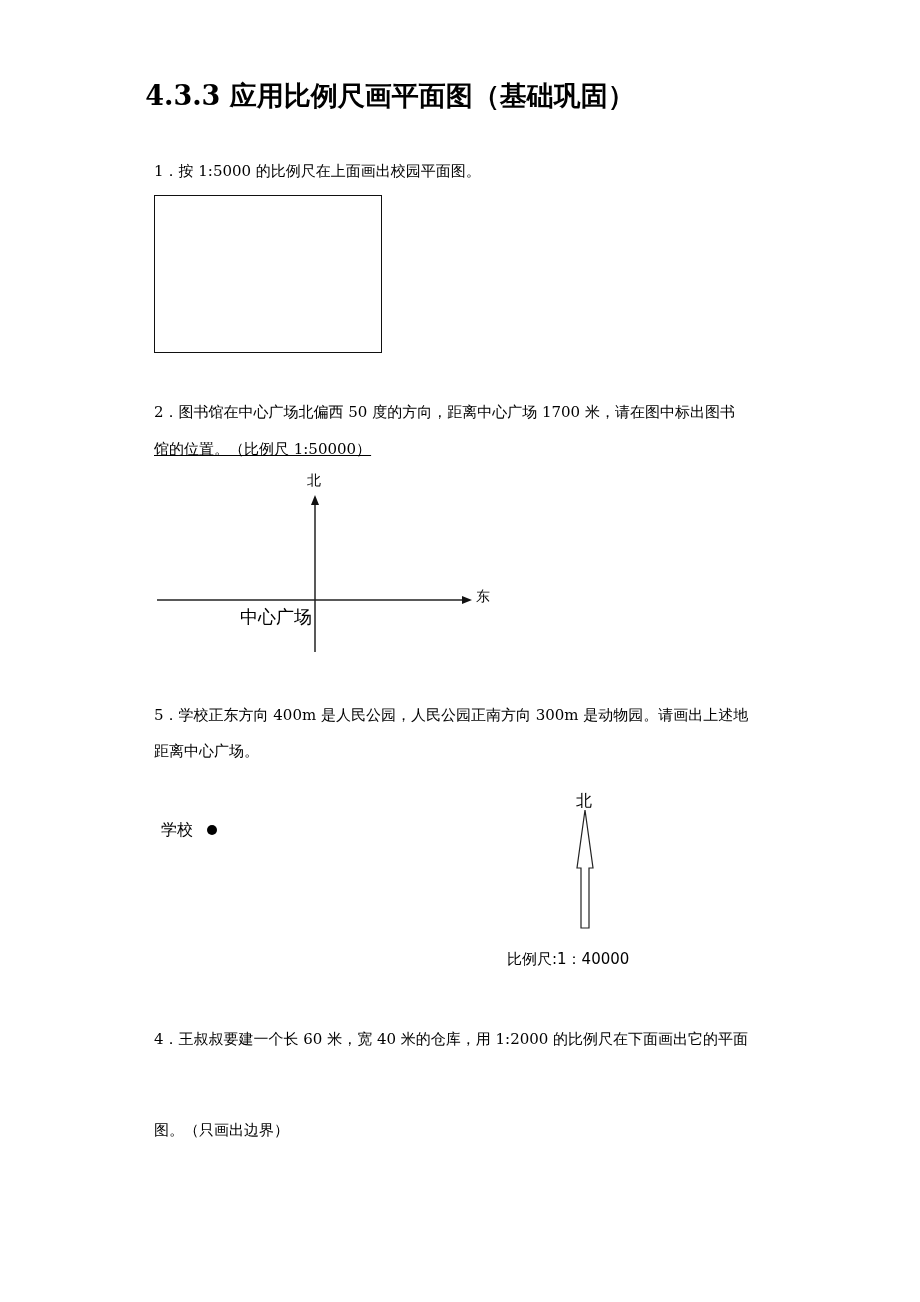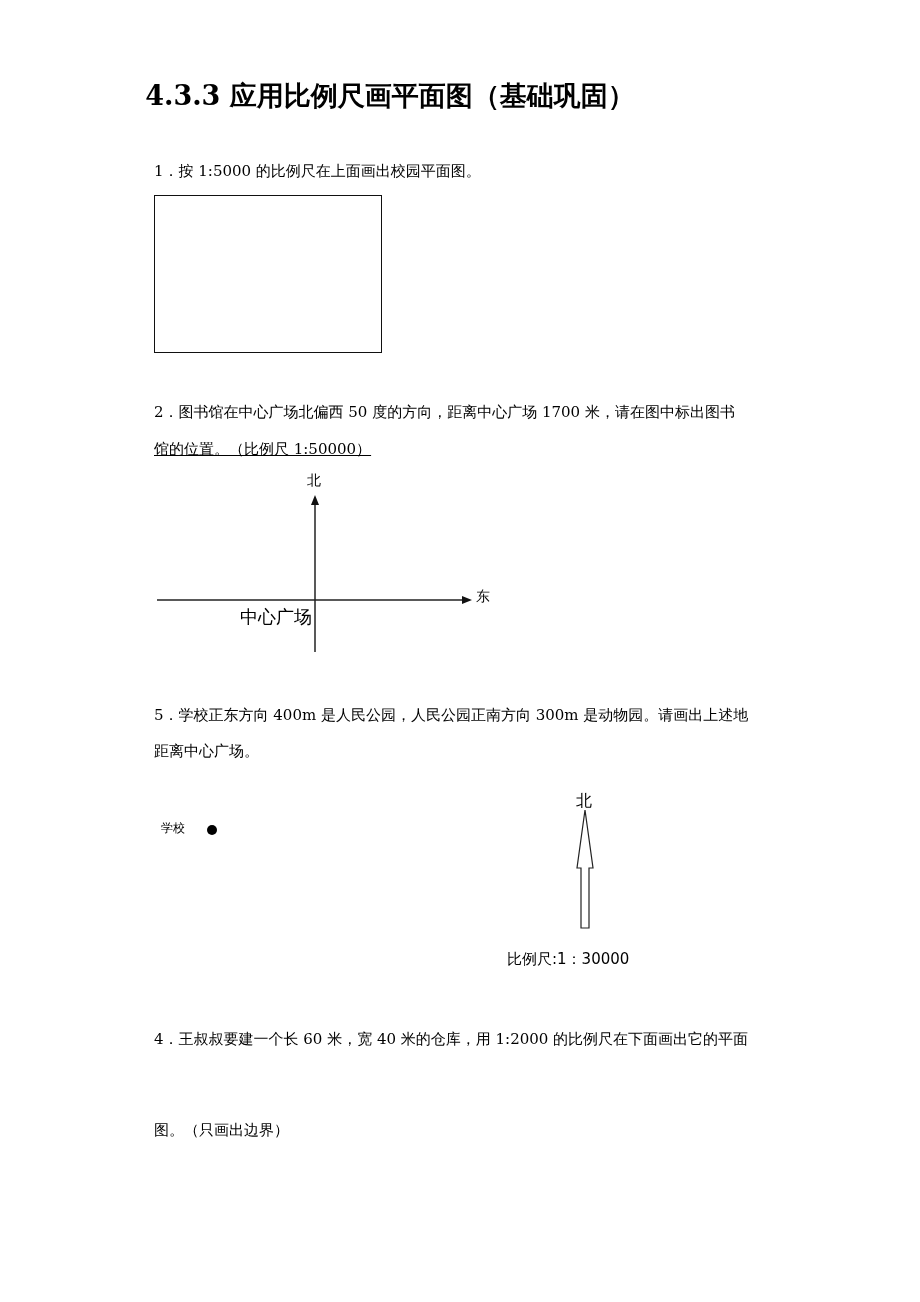--- a/index.html
+++ b/index.html
@@ -31,25 +31,25 @@
     <line x1="165" y1="182" x2="165" y2="30" stroke="#222" stroke-width="1.5"></line>
     <polygon points="165,25 161,35 169,35" fill="#111"></polygon>
   </svg>
   <div class="abs sans" style="left:307px; top:472px; font-size:14px;">北</div>
   <div class="abs sans" style="left:476px; top:588px; font-size:14px;">东</div>
   <div class="abs sans" style="left:240px; top:605px; font-size:18px;">中心广场</div>
 
   <div class="abs q" style="top:708px;">5．学校正东方向 400m 是人民公园，人民公园正南方向 300m 是动物园。请画出上述地</div>
   <div class="abs q" style="top:744px;">距离中心广场。</div>
 
-  <div class="abs sans" style="left:161px; top:820px; font-size:12px;">学校</div>
+  <div class="abs sans" style="left:161px; top:820px; font-size:16px;">学校</div>
   <div class="abs" style="left:207px; top:825px; width:10px; height:10px; border-radius:50%; background:#000;"></div>
 
   <div class="abs sans" style="left:576px; top:791px; font-size:16px;">北</div>
   <svg class="abs" style="left:570px; top:808px;" width="30" height="125">
     <polygon points="15,2 7,60 11,60 11,120 19,120 19,60 23,60" fill="#fff" stroke="#222" stroke-width="1.2"></polygon>
   </svg>
-  <div class="abs sans" style="left:507px; top:950px; font-size:15px;">比例尺:1：30000</div>
+  <div class="abs sans" style="left:507px; top:950px; font-size:15px;">比例尺:1：40000</div>
 
   <div class="abs q" style="top:1032px;">4．王叔叔要建一个长 60 米，宽 40 米的仓库，用 1:2000 的比例尺在下面画出它的平面</div>
   <div class="abs q" style="top:1123px;">图。（只画出边界）</div>
 
 </div>
 
 </body></html>

